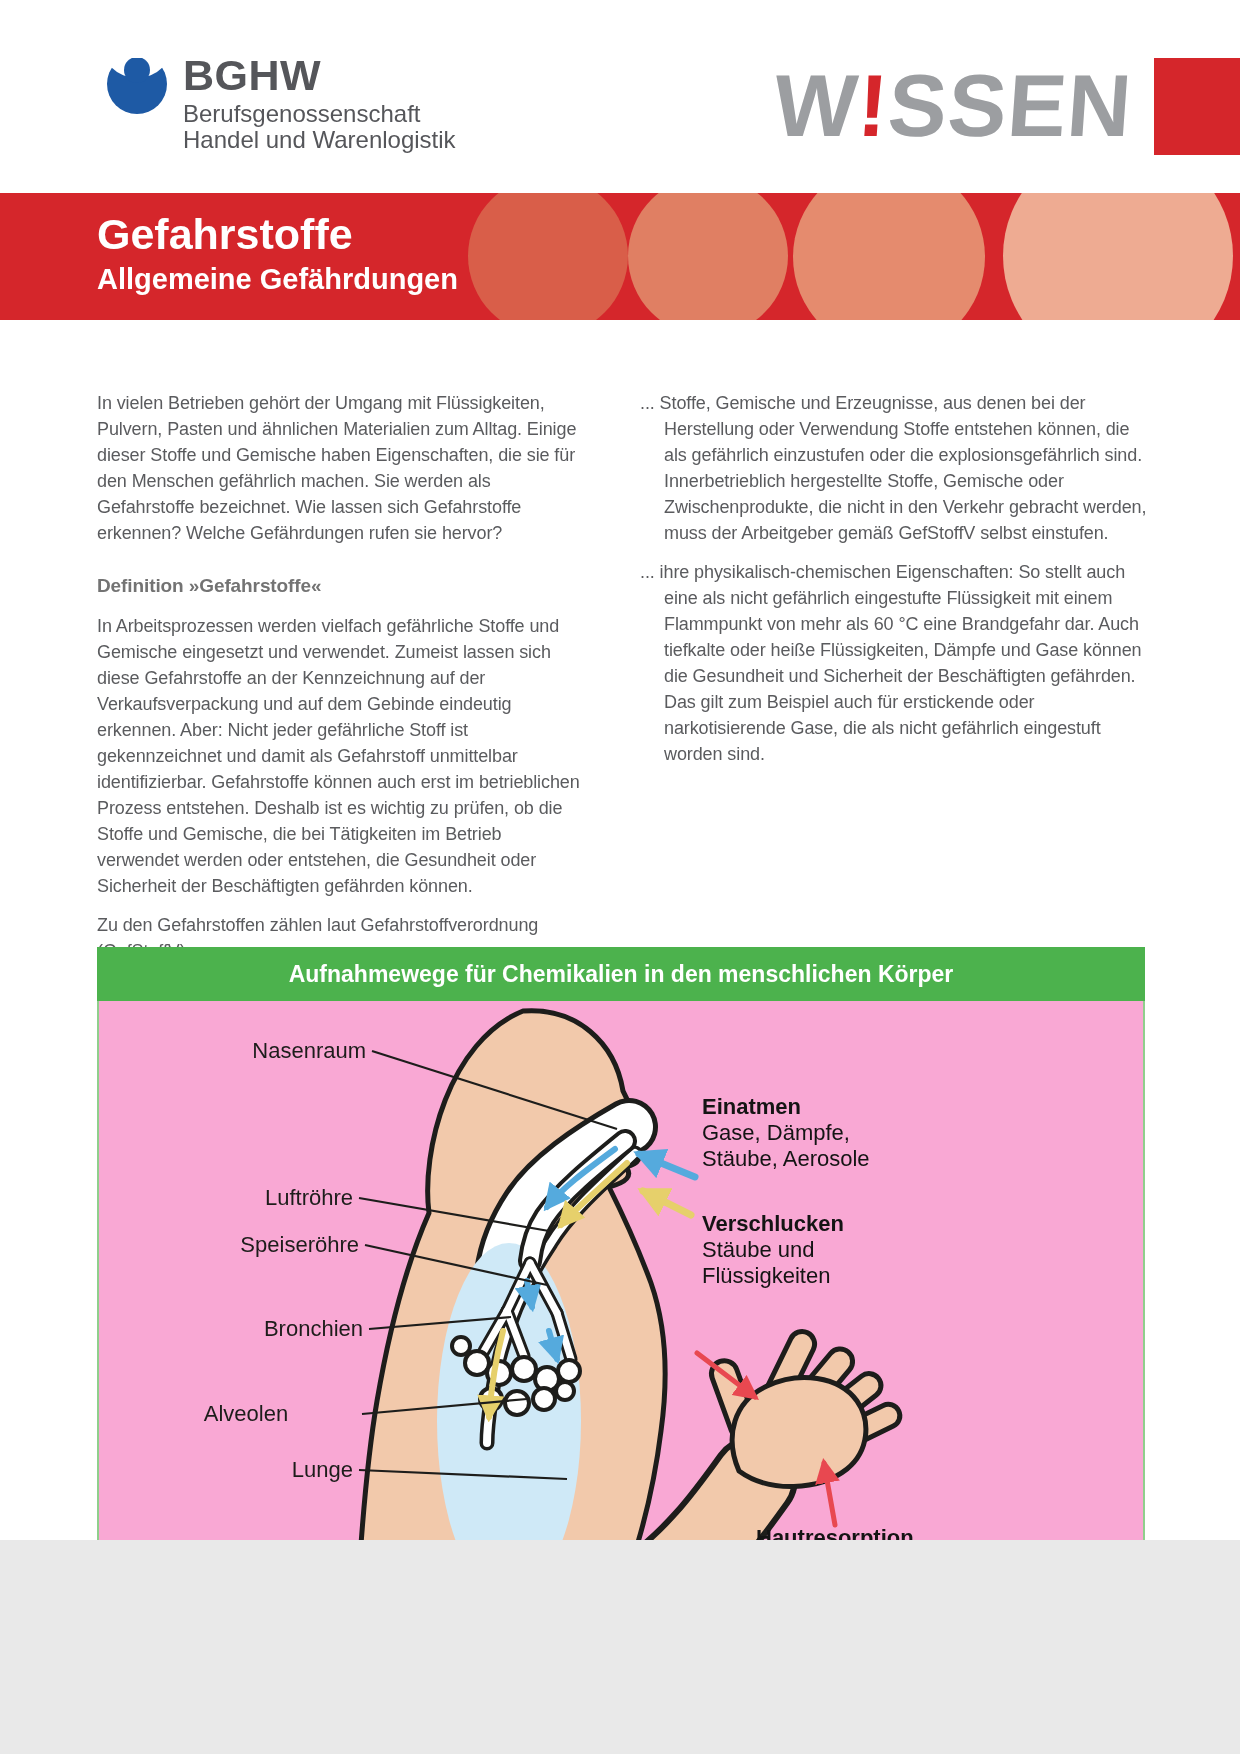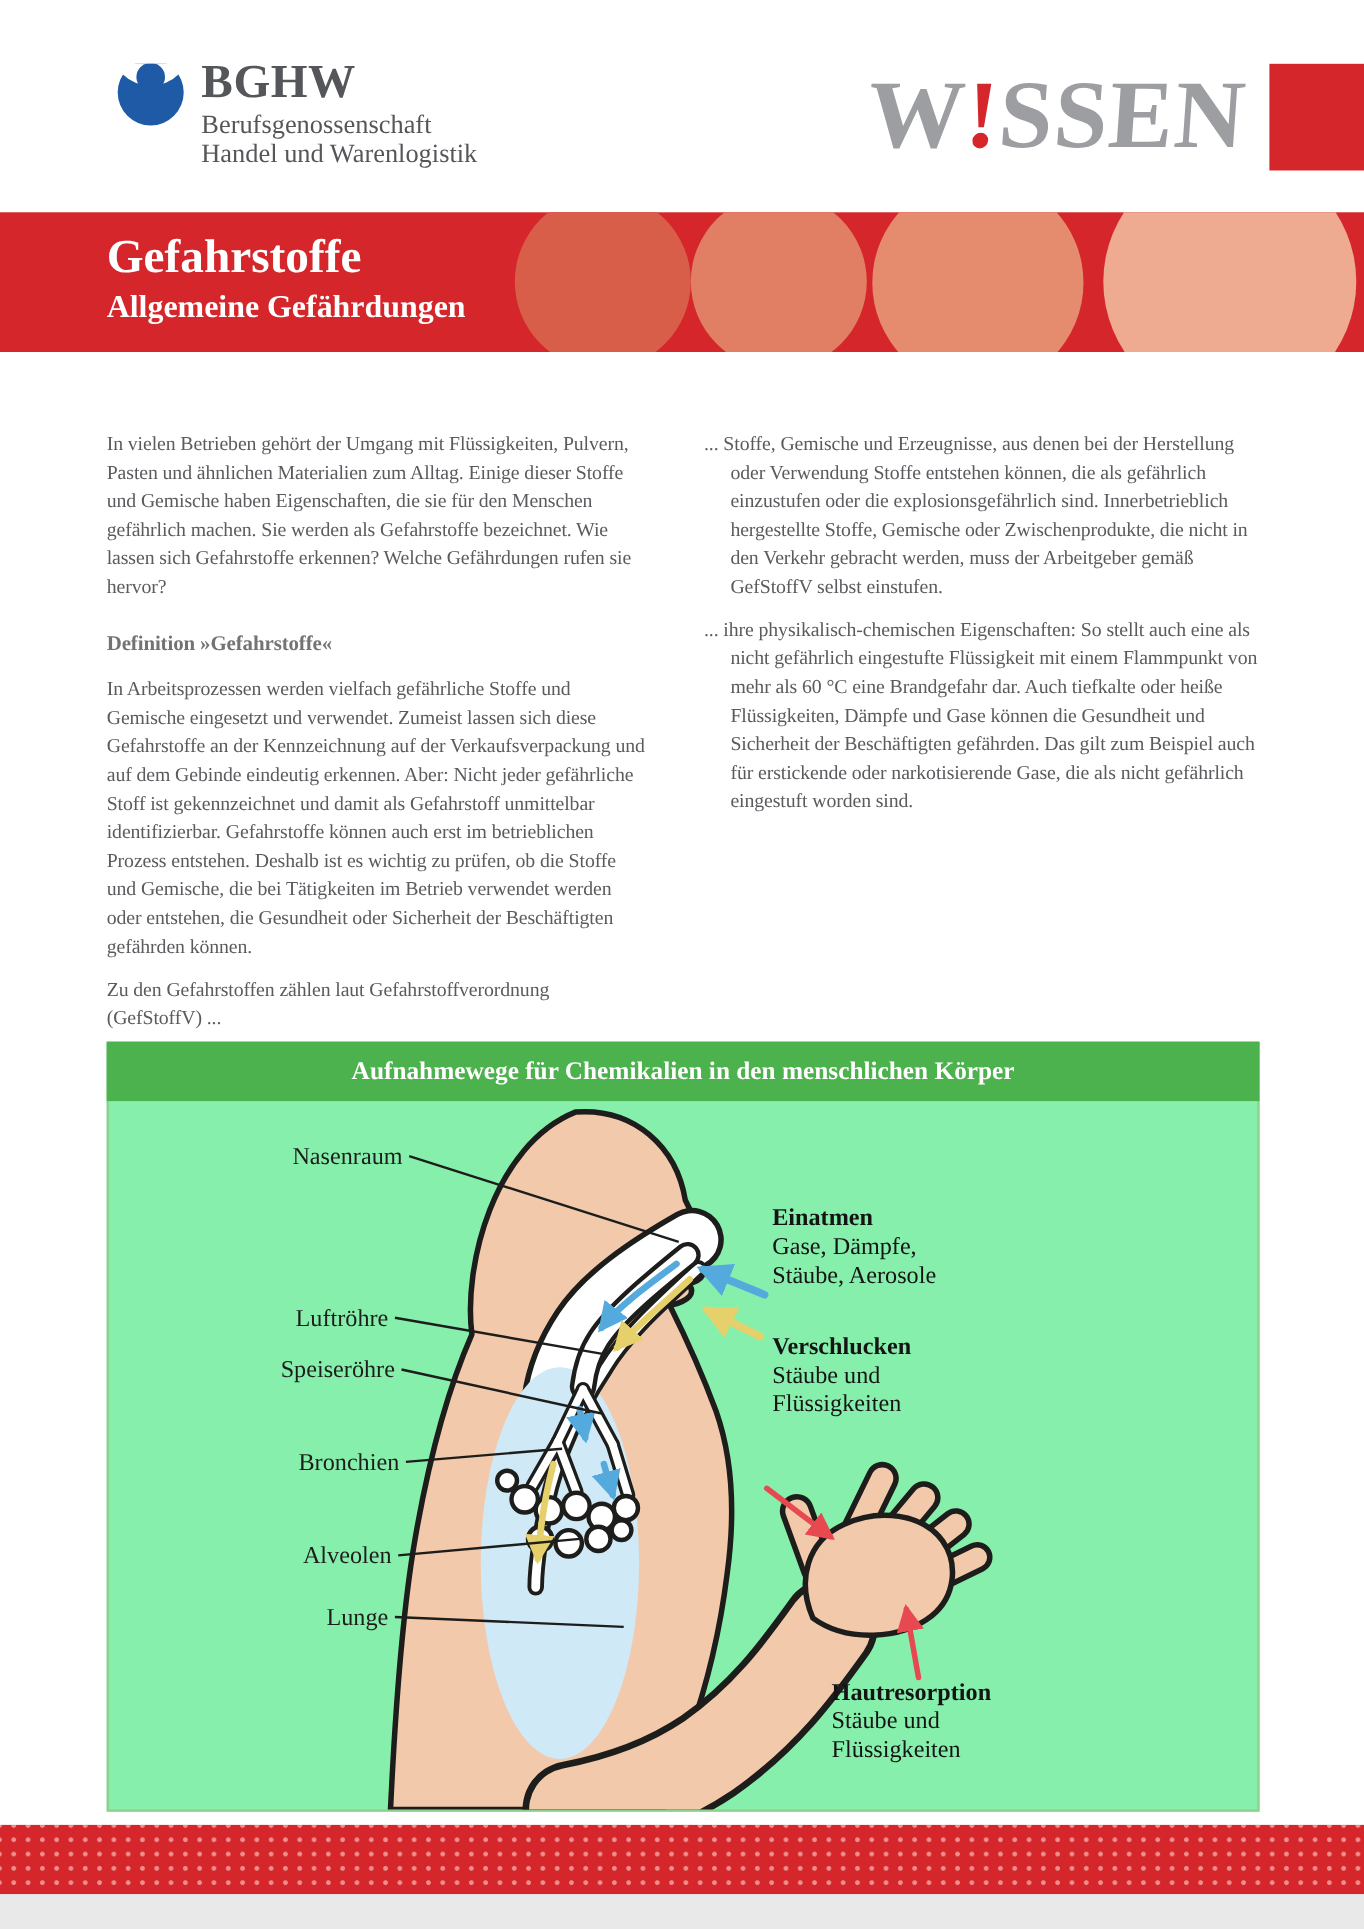--- a/index.html
+++ b/index.html
@@ -1,19 +1,19 @@
 <!DOCTYPE html>
 <html><head>
 <meta charset="utf-8">
 <style>
   html,body { margin:0; padding:0; background:#e9e9e9; }
   .page {
-    position:relative; width:1240px; height:1722px; margin:0 auto;
+    position:relative; width:1240px; height:1540px; margin:0 auto;
     background:#ffffff; overflow:hidden;
-    font-family:Liberation Serif, serif;
+    font-family:Liberation Sans, sans-serif;
   }
 
   
   .header { position:absolute; left:0; top:0; width:1240px; height:193px; background:#fff; }
   .bghw { position:absolute; left:105px; top:52px; display:flex; align-items:flex-start; }
   .bghw-mark { width:64px; height:58px; margin-top:6px; }
   .bghw-text { margin-left:14px; color:#55565a; }
   .bghw-name { font-size:43px; font-weight:bold; letter-spacing:0.5px; line-height:46px; color:#55565a; }
   .bghw-sub { font-size:24px; line-height:26px; margin-top:3px; color:#55565a; }
 
@@ -36,21 +36,21 @@
           font-size:18px; line-height:26px; letter-spacing:-0.1px; }
   .col-left  { position:absolute; left:97px;  width:490px; }
   .col-right { position:absolute; left:640px; width:508px; }
   .cols p { margin:0 0 13px 0; }
   .red-head { color:#737373; font-weight:bold; font-size:19px; margin:27px 0 14px 0; }
   .hang { padding-left:24px; text-indent:-24px; margin:0 0 13px 0; }
   .gap-before { margin-top:26px; }
 
   
   .figure { position:absolute; left:97px; top:947px; width:1048px; height:700px;
-            border:2px solid #8fcf8c; box-sizing:border-box; background:#86efac; }
+            border:2px solid #8fcf8c; box-sizing:border-box; background:#f9a8d4; }
   .fig-head { position:absolute; left:-2px; top:-2px; width:1048px; height:54px;
               background:#4cb24d; display:flex; align-items:center; justify-content:center; }
   .fig-title { color:#fff; font-weight:bold; font-size:23px; }
   .fig-body { position:absolute; left:0; top:52px; width:1044px; height:644px; }
   .fig-art { position:absolute; left:0; top:0; width:1044px; height:644px; }
   .fig-label { position:absolute; width:220px; text-align:right; font-size:22px;
                color:#1d1d1b; line-height:26px; }
   .fig-ann { position:absolute; font-size:22px; line-height:26px; color:#141414; }
   .fig-ann .t { font-weight:bold; }
 
@@ -227,21 +227,21 @@
           <path d="M270,328 L412,316"></path>
           <path d="M263,413 L428,398"></path>
           <path d="M260,469 L468,478"></path>
         </g>
       </svg>
 
       <div class="fig-label" style="left:47px; top:37px;">Nasenraum</div>
       <div class="fig-label" style="left:34px; top:184px;">Luftröhre</div>
       <div class="fig-label" style="left:40px; top:231px;">Speiseröhre</div>
       <div class="fig-label" style="left:44px; top:315px;">Bronchien</div>
-      <div class="fig-label" style="left:37px; top:400px;">Alveolen</div>
+      <div class="fig-label" style="left:37px; top:400px;text-align:center;">Alveolen</div>
       <div class="fig-label" style="left:34px; top:456px;">Lunge</div>
 
       <div class="fig-ann" style="left:603px; top:93px;">
         <div class="t">Einatmen</div>
         <div>Gase, Dämpfe,</div>
         <div>Stäube, Aerosole</div>
       </div>
       <div class="fig-ann" style="left:603px; top:210px;">
         <div class="t">Verschlucken</div>
         <div>Stäube und</div>

